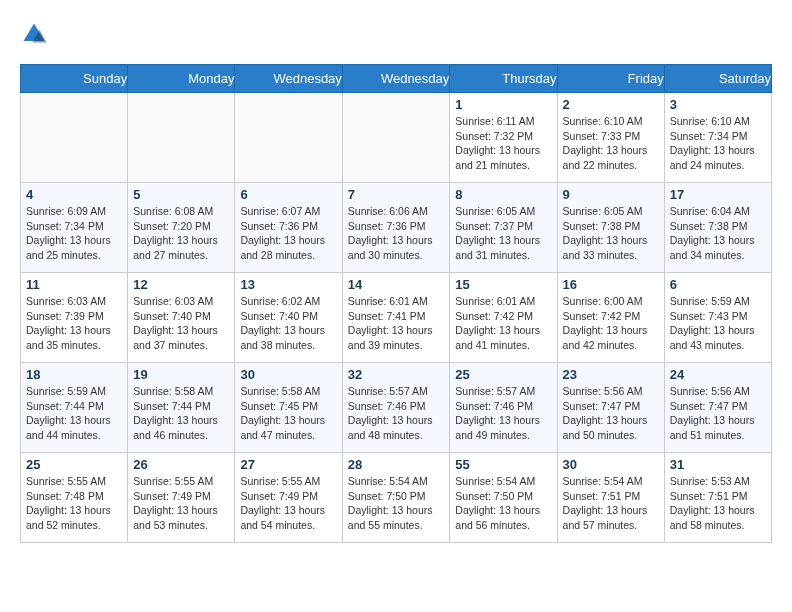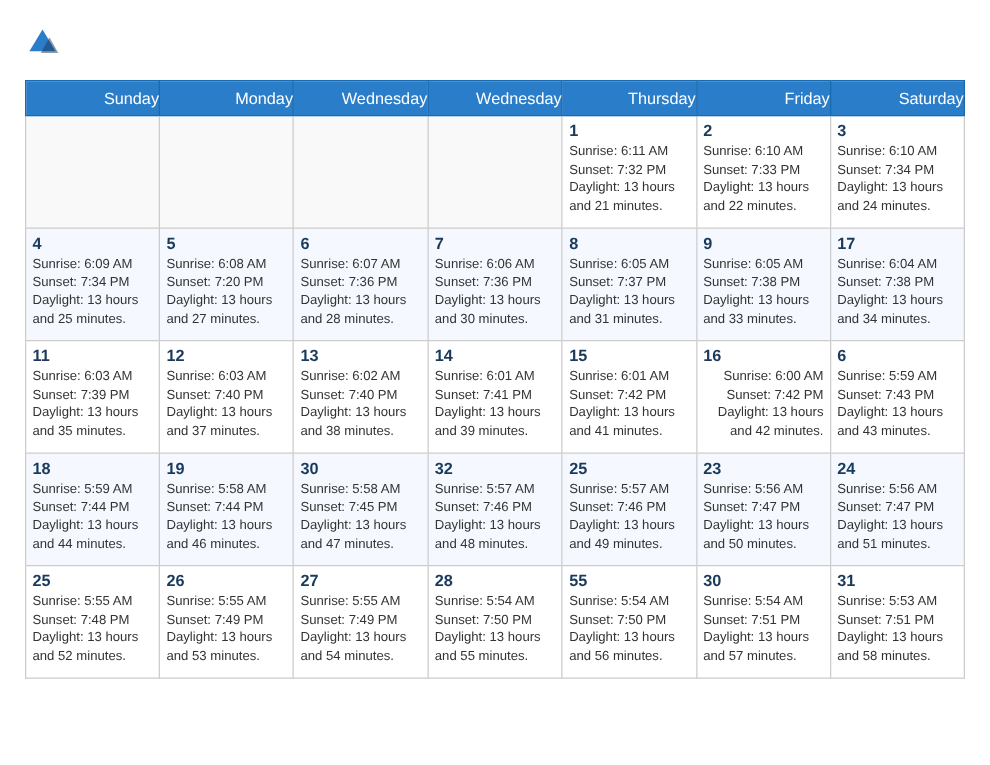--- a/index.html
+++ b/index.html
@@ -229,21 +229,21 @@
         </td>
         <td>
           <div class="day-num">15</div>
           <div class="day-info" style="white-space: pre-line;">Sunrise: 6:01 AM
 Sunset: 7:42 PM
 Daylight: 13 hours
 and 41 minutes.</div>
         </td>
         <td>
           <div class="day-num">16</div>
-          <div class="day-info" style="white-space: pre-line; text-align: right;">Sunrise: 6:00 AM
+          <div class="day-info" style="white-space: pre-line;">Sunrise: 6:00 AM
 Sunset: 7:42 PM
 Daylight: 13 hours
 and 42 minutes.</div>
         </td>
         <td>
           <div class="day-num">6</div>
           <div class="day-info" style="white-space: pre-line;">Sunrise: 5:59 AM
 Sunset: 7:43 PM
 Daylight: 13 hours
 and 43 minutes.</div>

